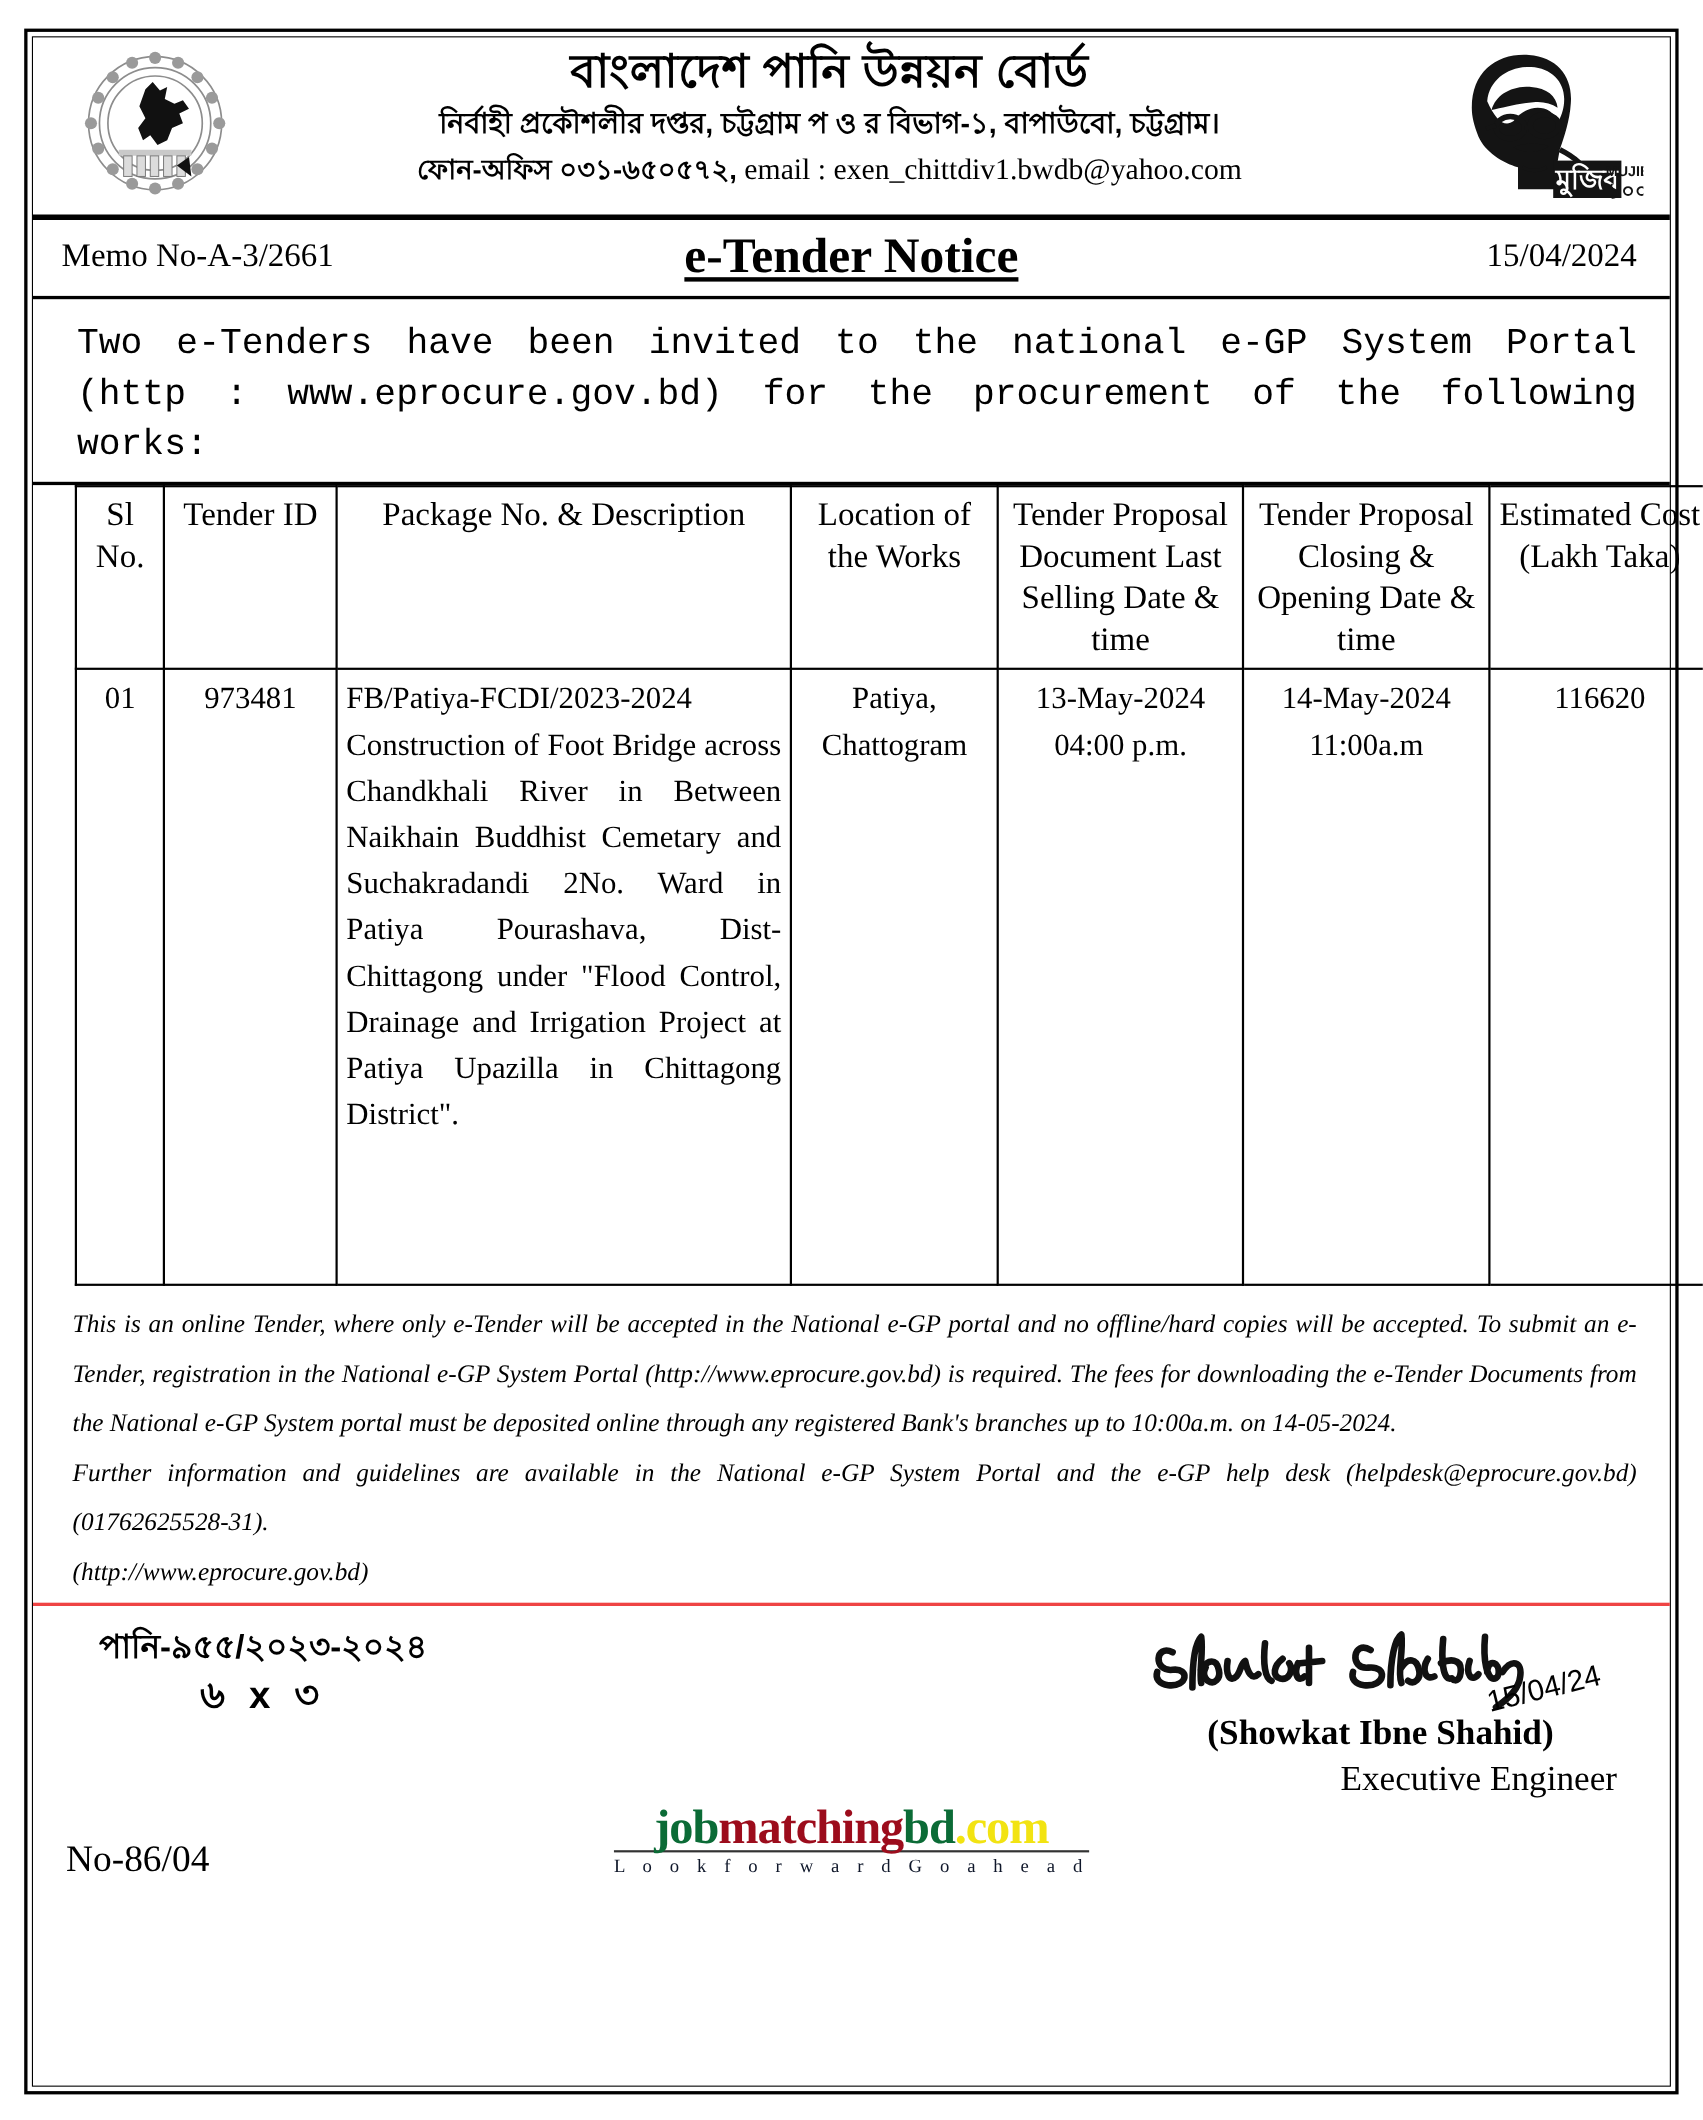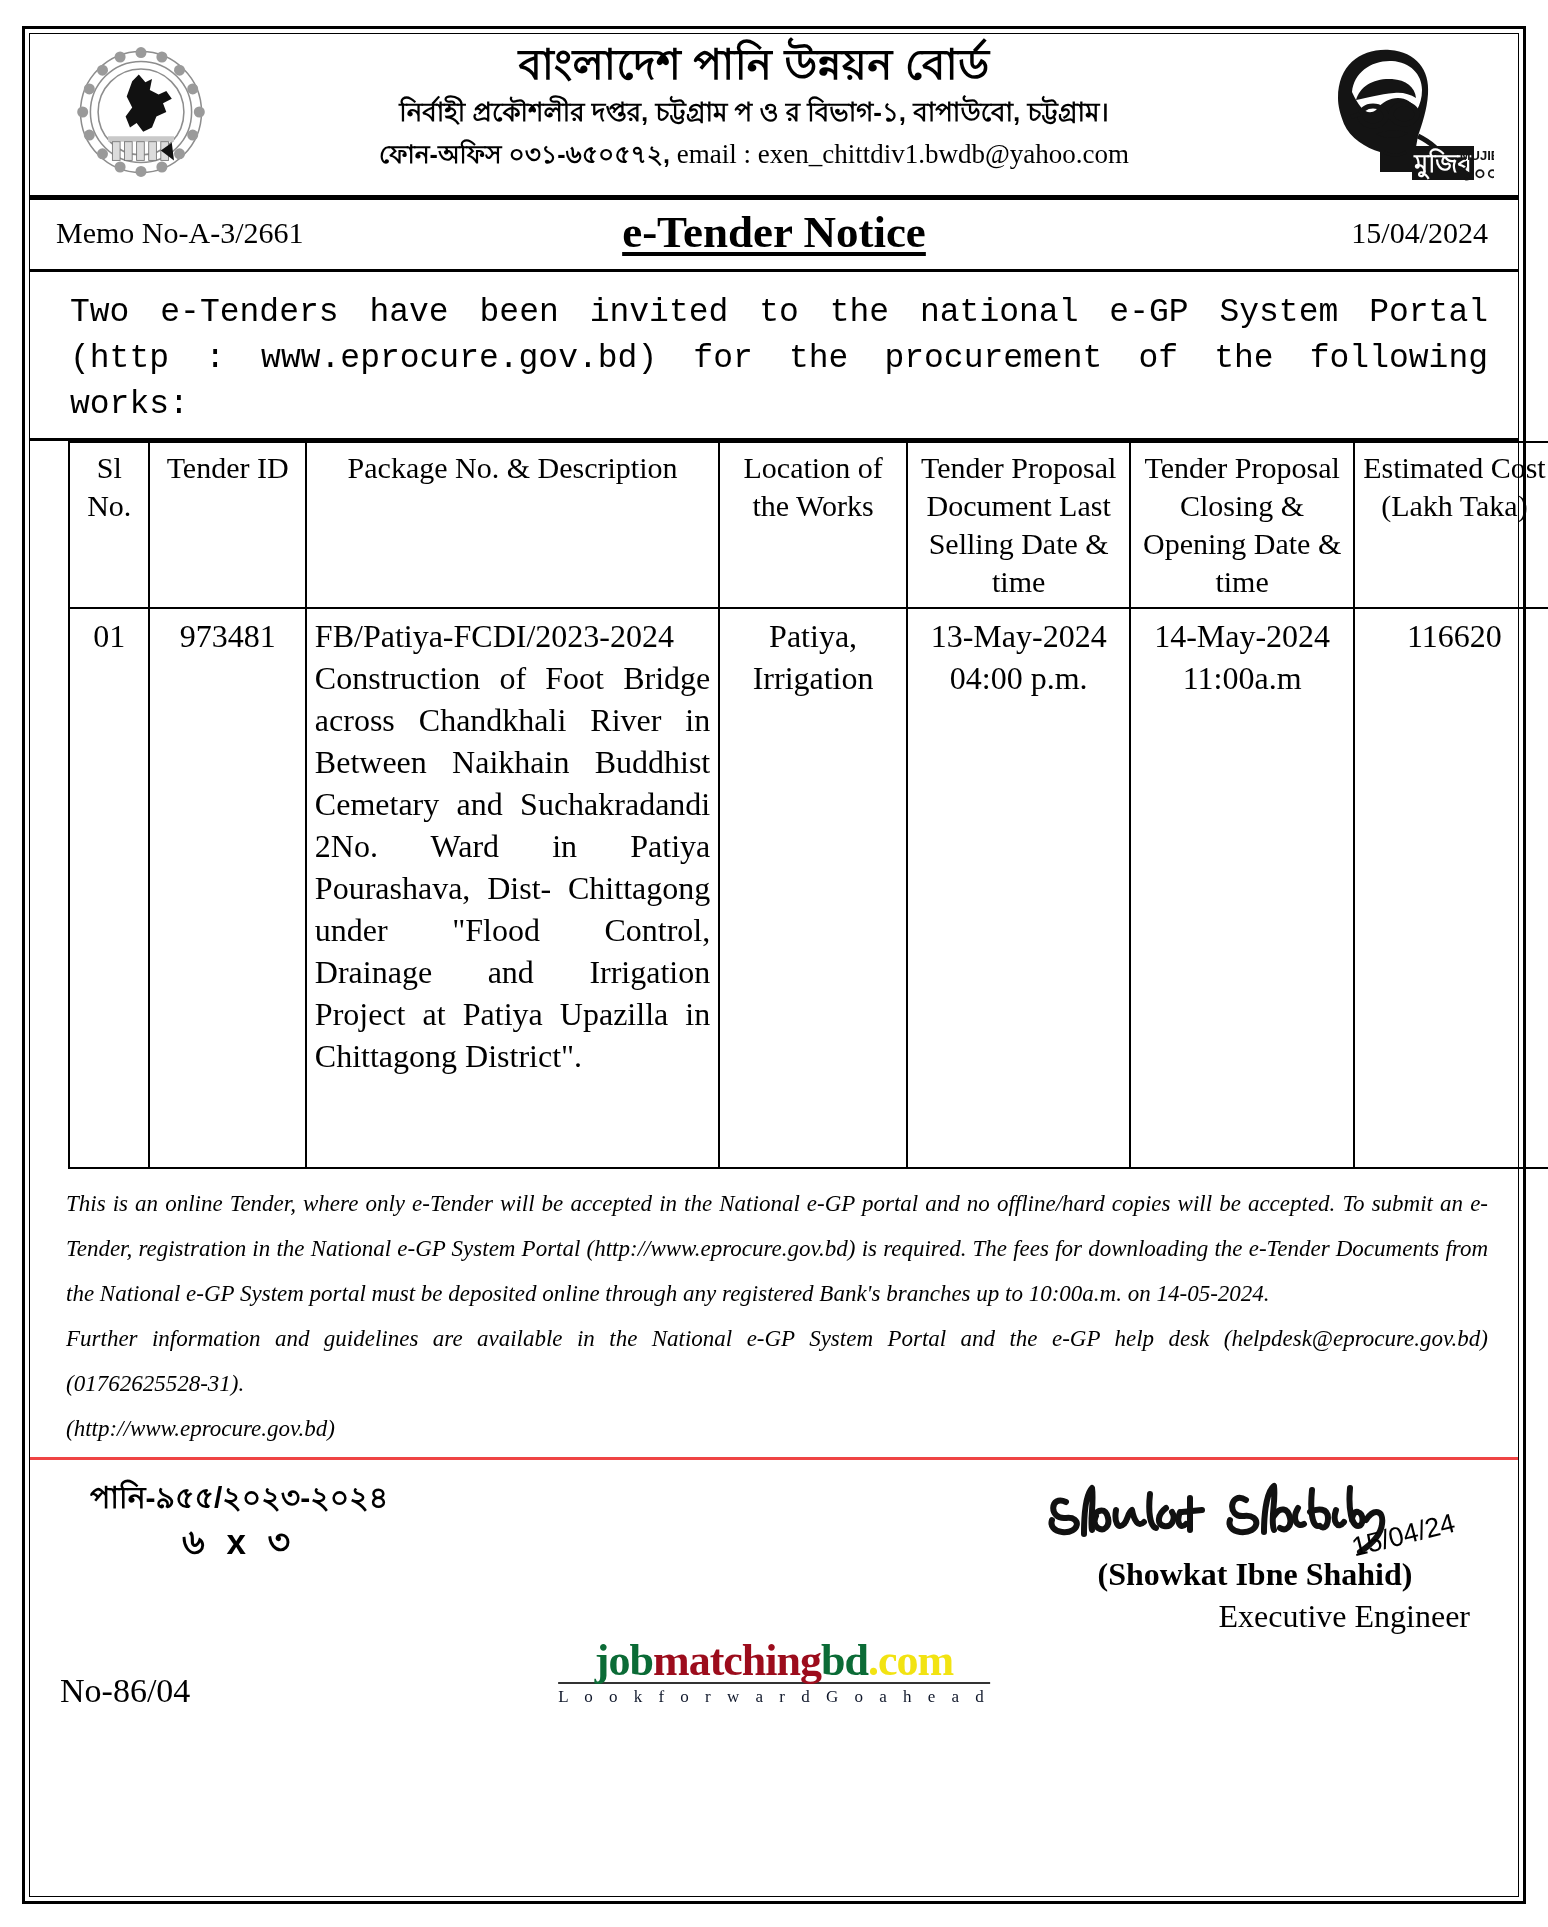--- a/index.html
+++ b/index.html
@@ -132,21 +132,21 @@
     vertical-align: top;
     padding: 6px 8px;
     font-weight: normal;
   }
   table.tender th {
     text-align: center;
     font-size: 30px;
     line-height: 38px;
   }
   table.tender td {
-    font-size: 32px;
+    font-size: 28px;
     line-height: 42px;
   }
   .c-sl      { width: 72px;  text-align: center; }
   .c-id      { width: 140px; text-align: center; }
   .c-pkg     { width: 370px; }
   .c-loc     { width: 168px; text-align: center; }
   .c-sell    { width: 200px; text-align: center; }
   .c-close   { width: 200px; text-align: center; }
   .c-cost    { width: 180px; text-align: center; }
   td.c-pkg   { text-align: justify; text-align-last: left; }
@@ -338,21 +338,21 @@
         <th class="c-sell">Tender Proposal Document Last Selling Date &amp; time</th>
         <th class="c-close">Tender Proposal Closing &amp; Opening Date &amp; time</th>
         <th class="c-cost">Estimated Cost (Lakh Taka)</th>
       </tr>
     </thead>
     <tbody>
       <tr class="row-data">
         <td class="c-sl">01</td>
         <td class="c-id">973481</td>
         <td class="c-pkg">FB/Patiya-FCDI/2023-2024 Construction of Foot Bridge across Chandkhali River in Between Naikhain Buddhist Cemetary and Suchakradandi 2No. Ward in Patiya Pourashava, Dist- Chittagong under "Flood Control, Drainage and Irrigation Project at Patiya Upazilla in Chittagong District".</td>
-        <td class="c-loc">Patiya, Irrigation</td>
+        <td class="c-loc">Patiya, Chattogram</td>
         <td class="c-sell">
           <div>13-May-2024</div>
           <div>04:00 p.m.</div>
         </td>
         <td class="c-close">
           <div>14-May-2024</div>
           <div>11:00a.m</div>
         </td>
         <td class="c-cost">116620</td>
       </tr>

